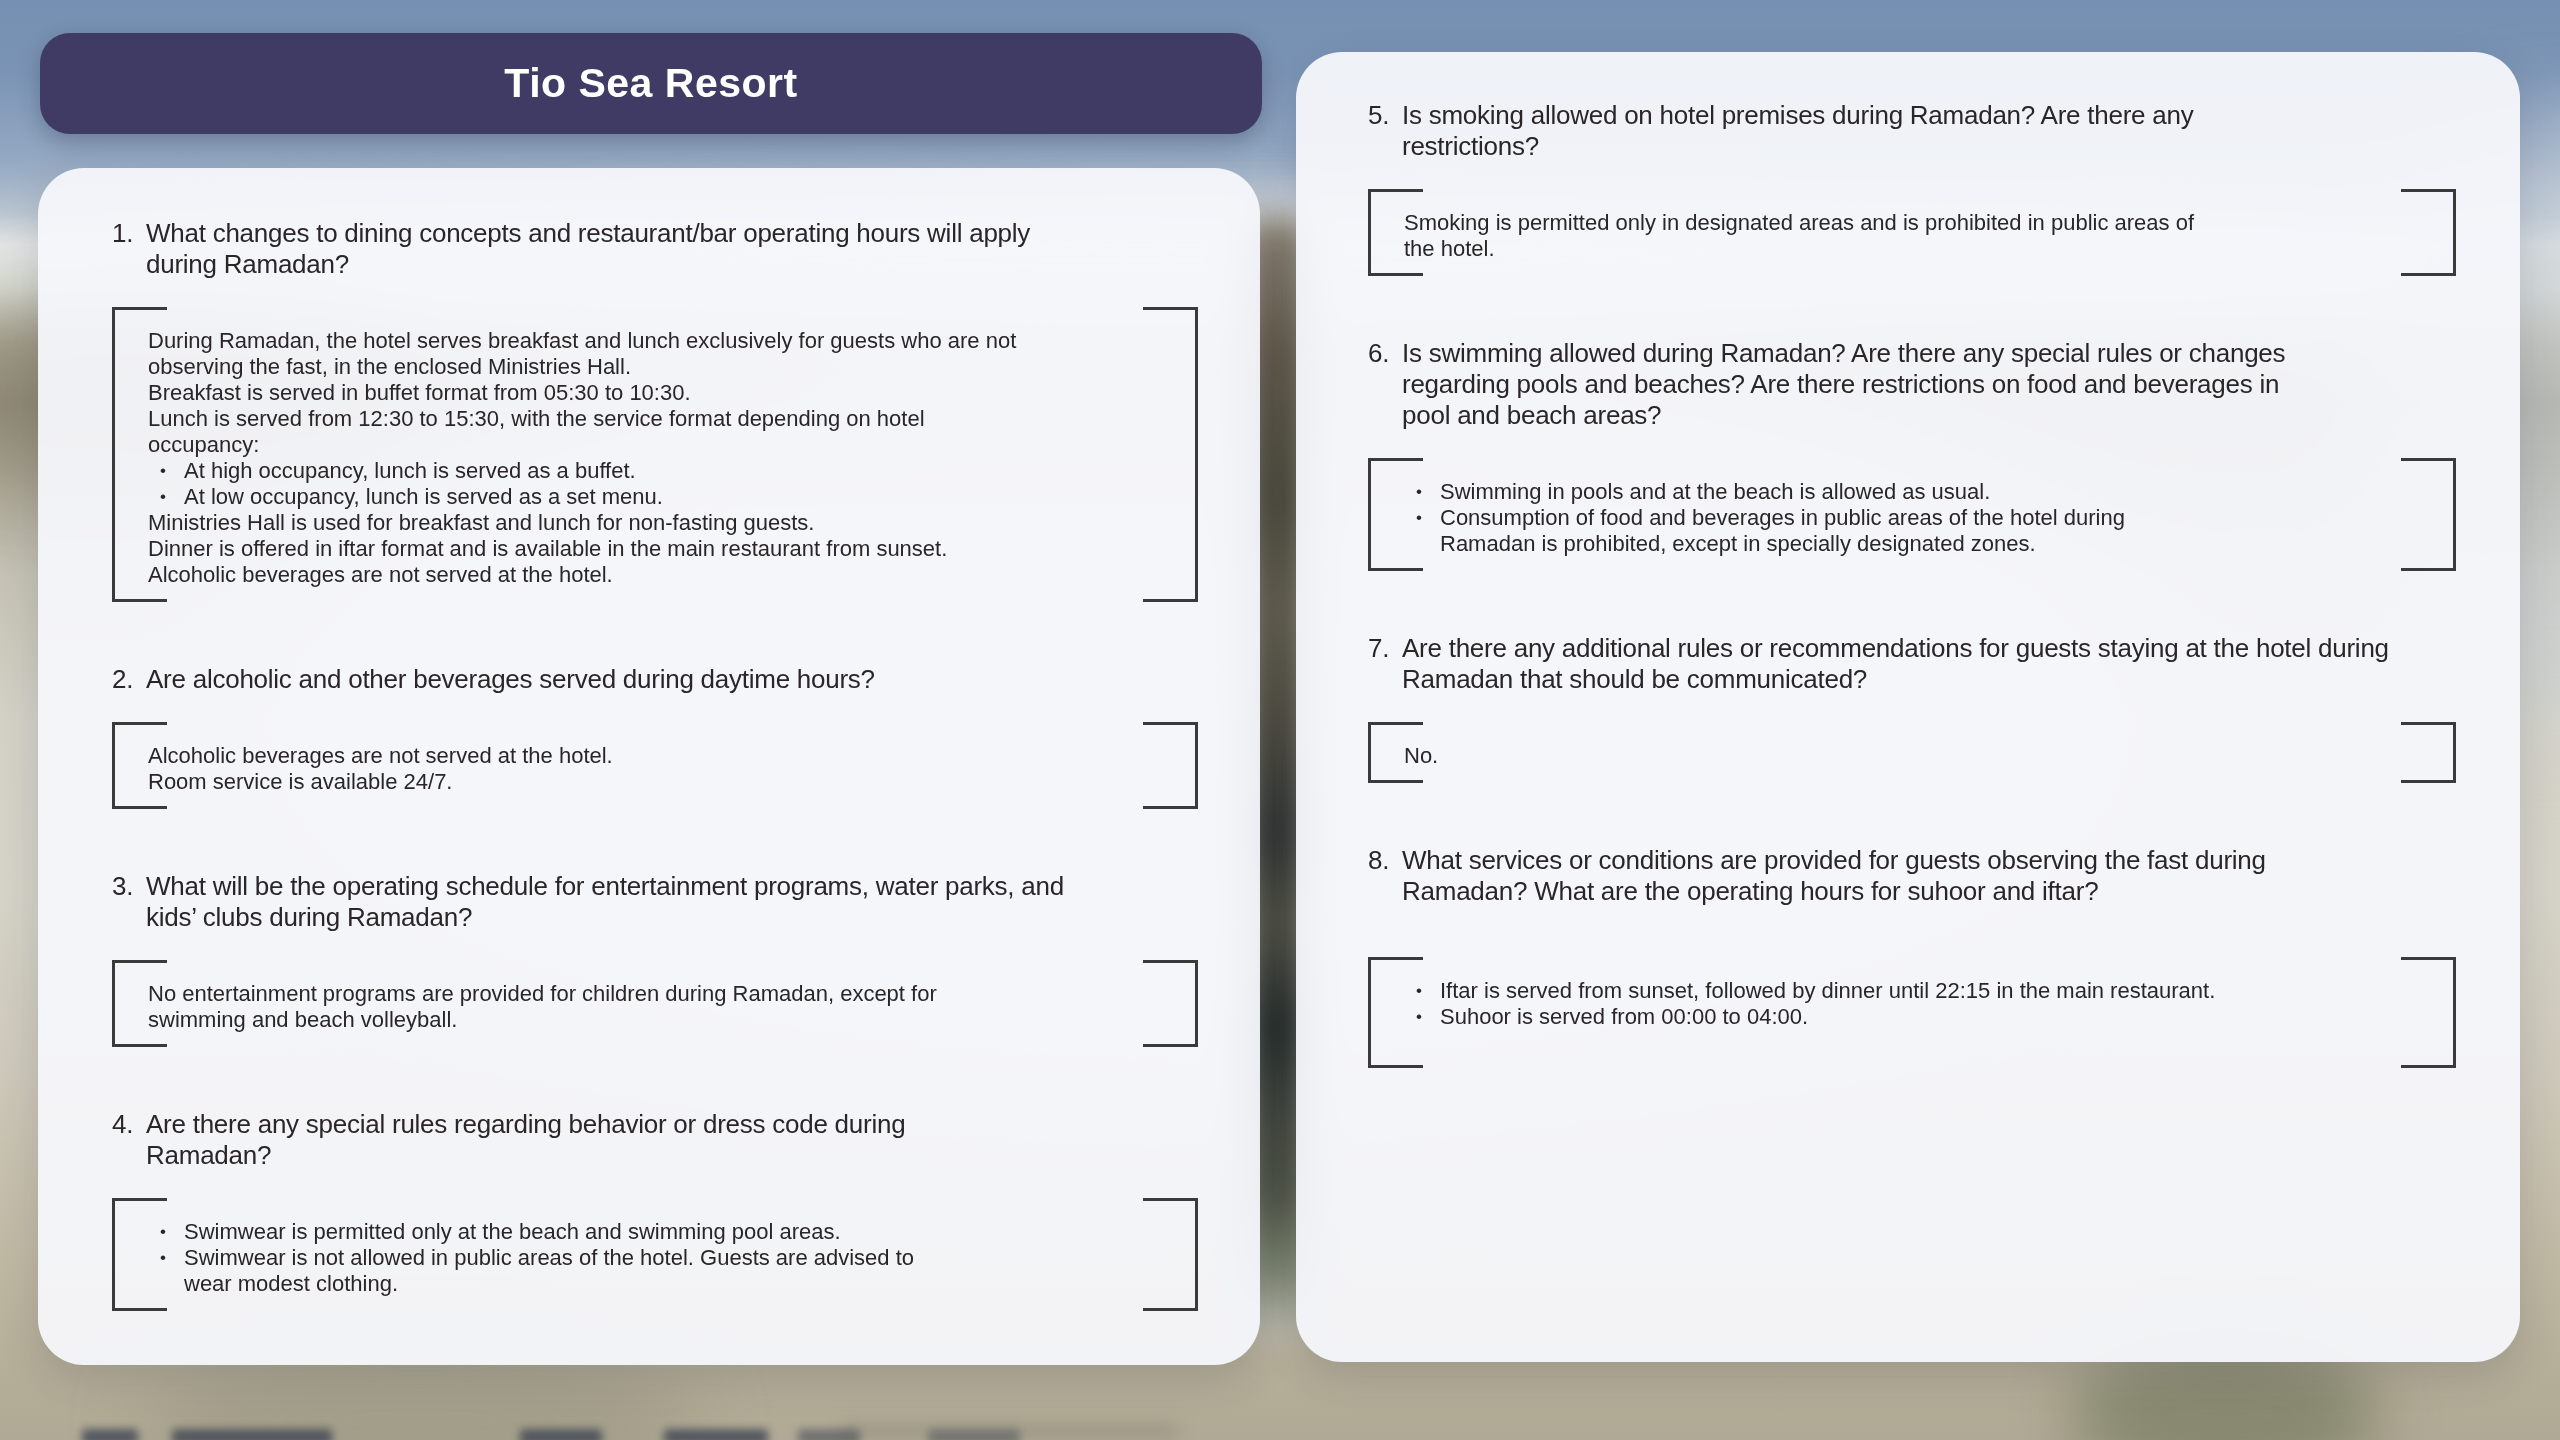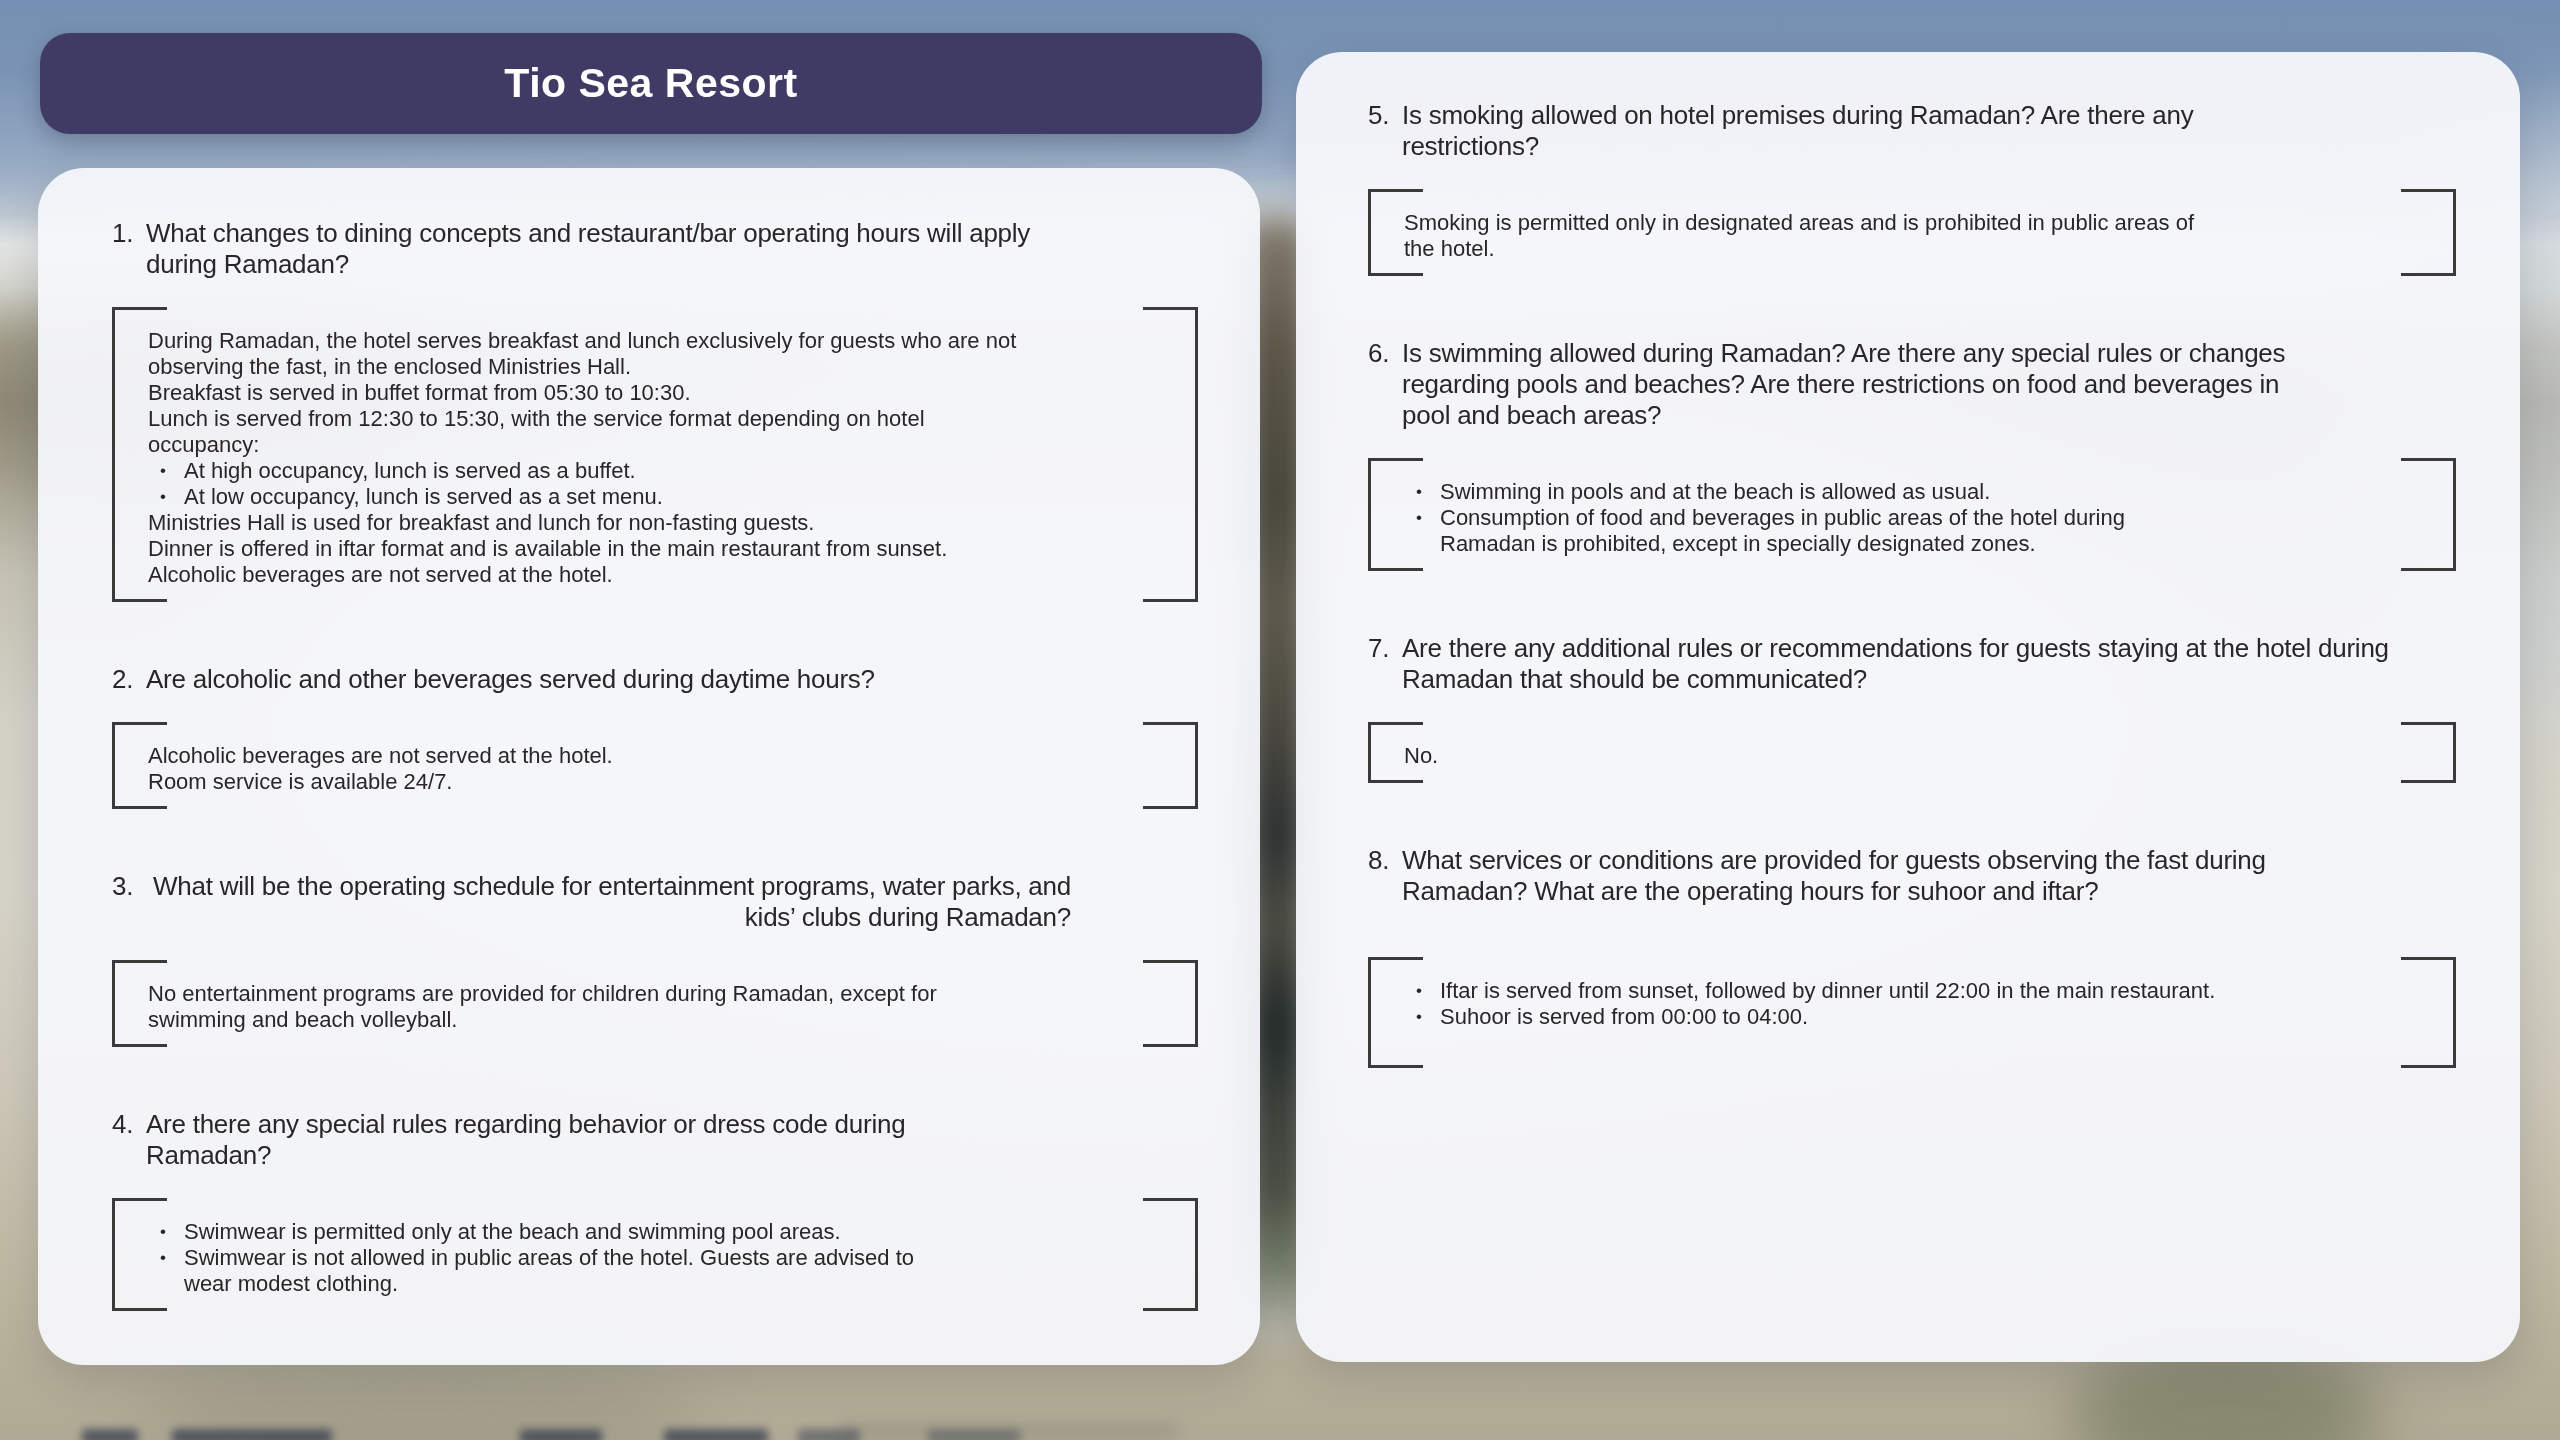--- a/index.html
+++ b/index.html
@@ -36,21 +36,21 @@
   .panel{position:absolute;background:rgba(246,247,251,0.95);border-radius:46px;
     box-shadow:0 14px 40px rgba(40,45,70,0.16);box-sizing:border-box;}
   .panel-left{left:38px;top:168px;width:1222px;height:1197px;padding:50px 62px 0 74px;}
   .panel-right{left:1296px;top:52px;width:1224px;height:1310px;padding:48px 64px 0 72px;}
 
   
   .qa + .qa{margin-top:62px;}
   .q{display:flex;font-size:26px;line-height:31px;letter-spacing:-0.25px;}
   .qn{flex:none;width:34px;}
   .qt{flex:1;}
-  .s1 .qt{max-width:960px;} .s3 .qt{max-width:925px;text-align:right;} .s4 .qt{max-width:840px;}
+  .s1 .qt{max-width:960px;} .s3 .qt{max-width:925px;} .s4 .qt{max-width:840px;}
   .s5 .qt{max-width:860px;} .s6 .qt{max-width:930px;} .s7 .qt{max-width:1000px;}
   .s8 .qt{max-width:960px;}
 
   
   .abox{position:relative;margin-top:27px;padding:21px 32px 14px 36px;
     font-size:22px;line-height:26px;}
   .abox::before{content:"";position:absolute;left:0;top:0;bottom:0;width:52px;
     border:3px solid #3a3a3a;border-right:none;}
   .abox::after{content:"";position:absolute;right:0;top:0;bottom:0;width:52px;
     border:3px solid #3a3a3a;border-left:none;}
@@ -191,21 +191,21 @@
   </section>
 
   <section class="qa s8">
     <div class="q">
       <span class="qn">8.</span>
       <span class="qt">What services or conditions are provided for guests observing the fast during Ramadan? What are the operating hours for suhoor and iftar?</span>
     </div>
     <div class="abox roomy">
       <div class="aline bullet">
         <span class="dot">•</span>
-        <span class="btext">Iftar is served from sunset, followed by dinner until 22:00 in the main restaurant.</span>
+        <span class="btext">Iftar is served from sunset, followed by dinner until 22:15 in the main restaurant.</span>
       </div>
       <div class="aline bullet">
         <span class="dot">•</span>
         <span class="btext">Suhoor is served from 00:00 to 04:00.</span>
       </div>
     </div>
   </section>
 
 </main>
 

